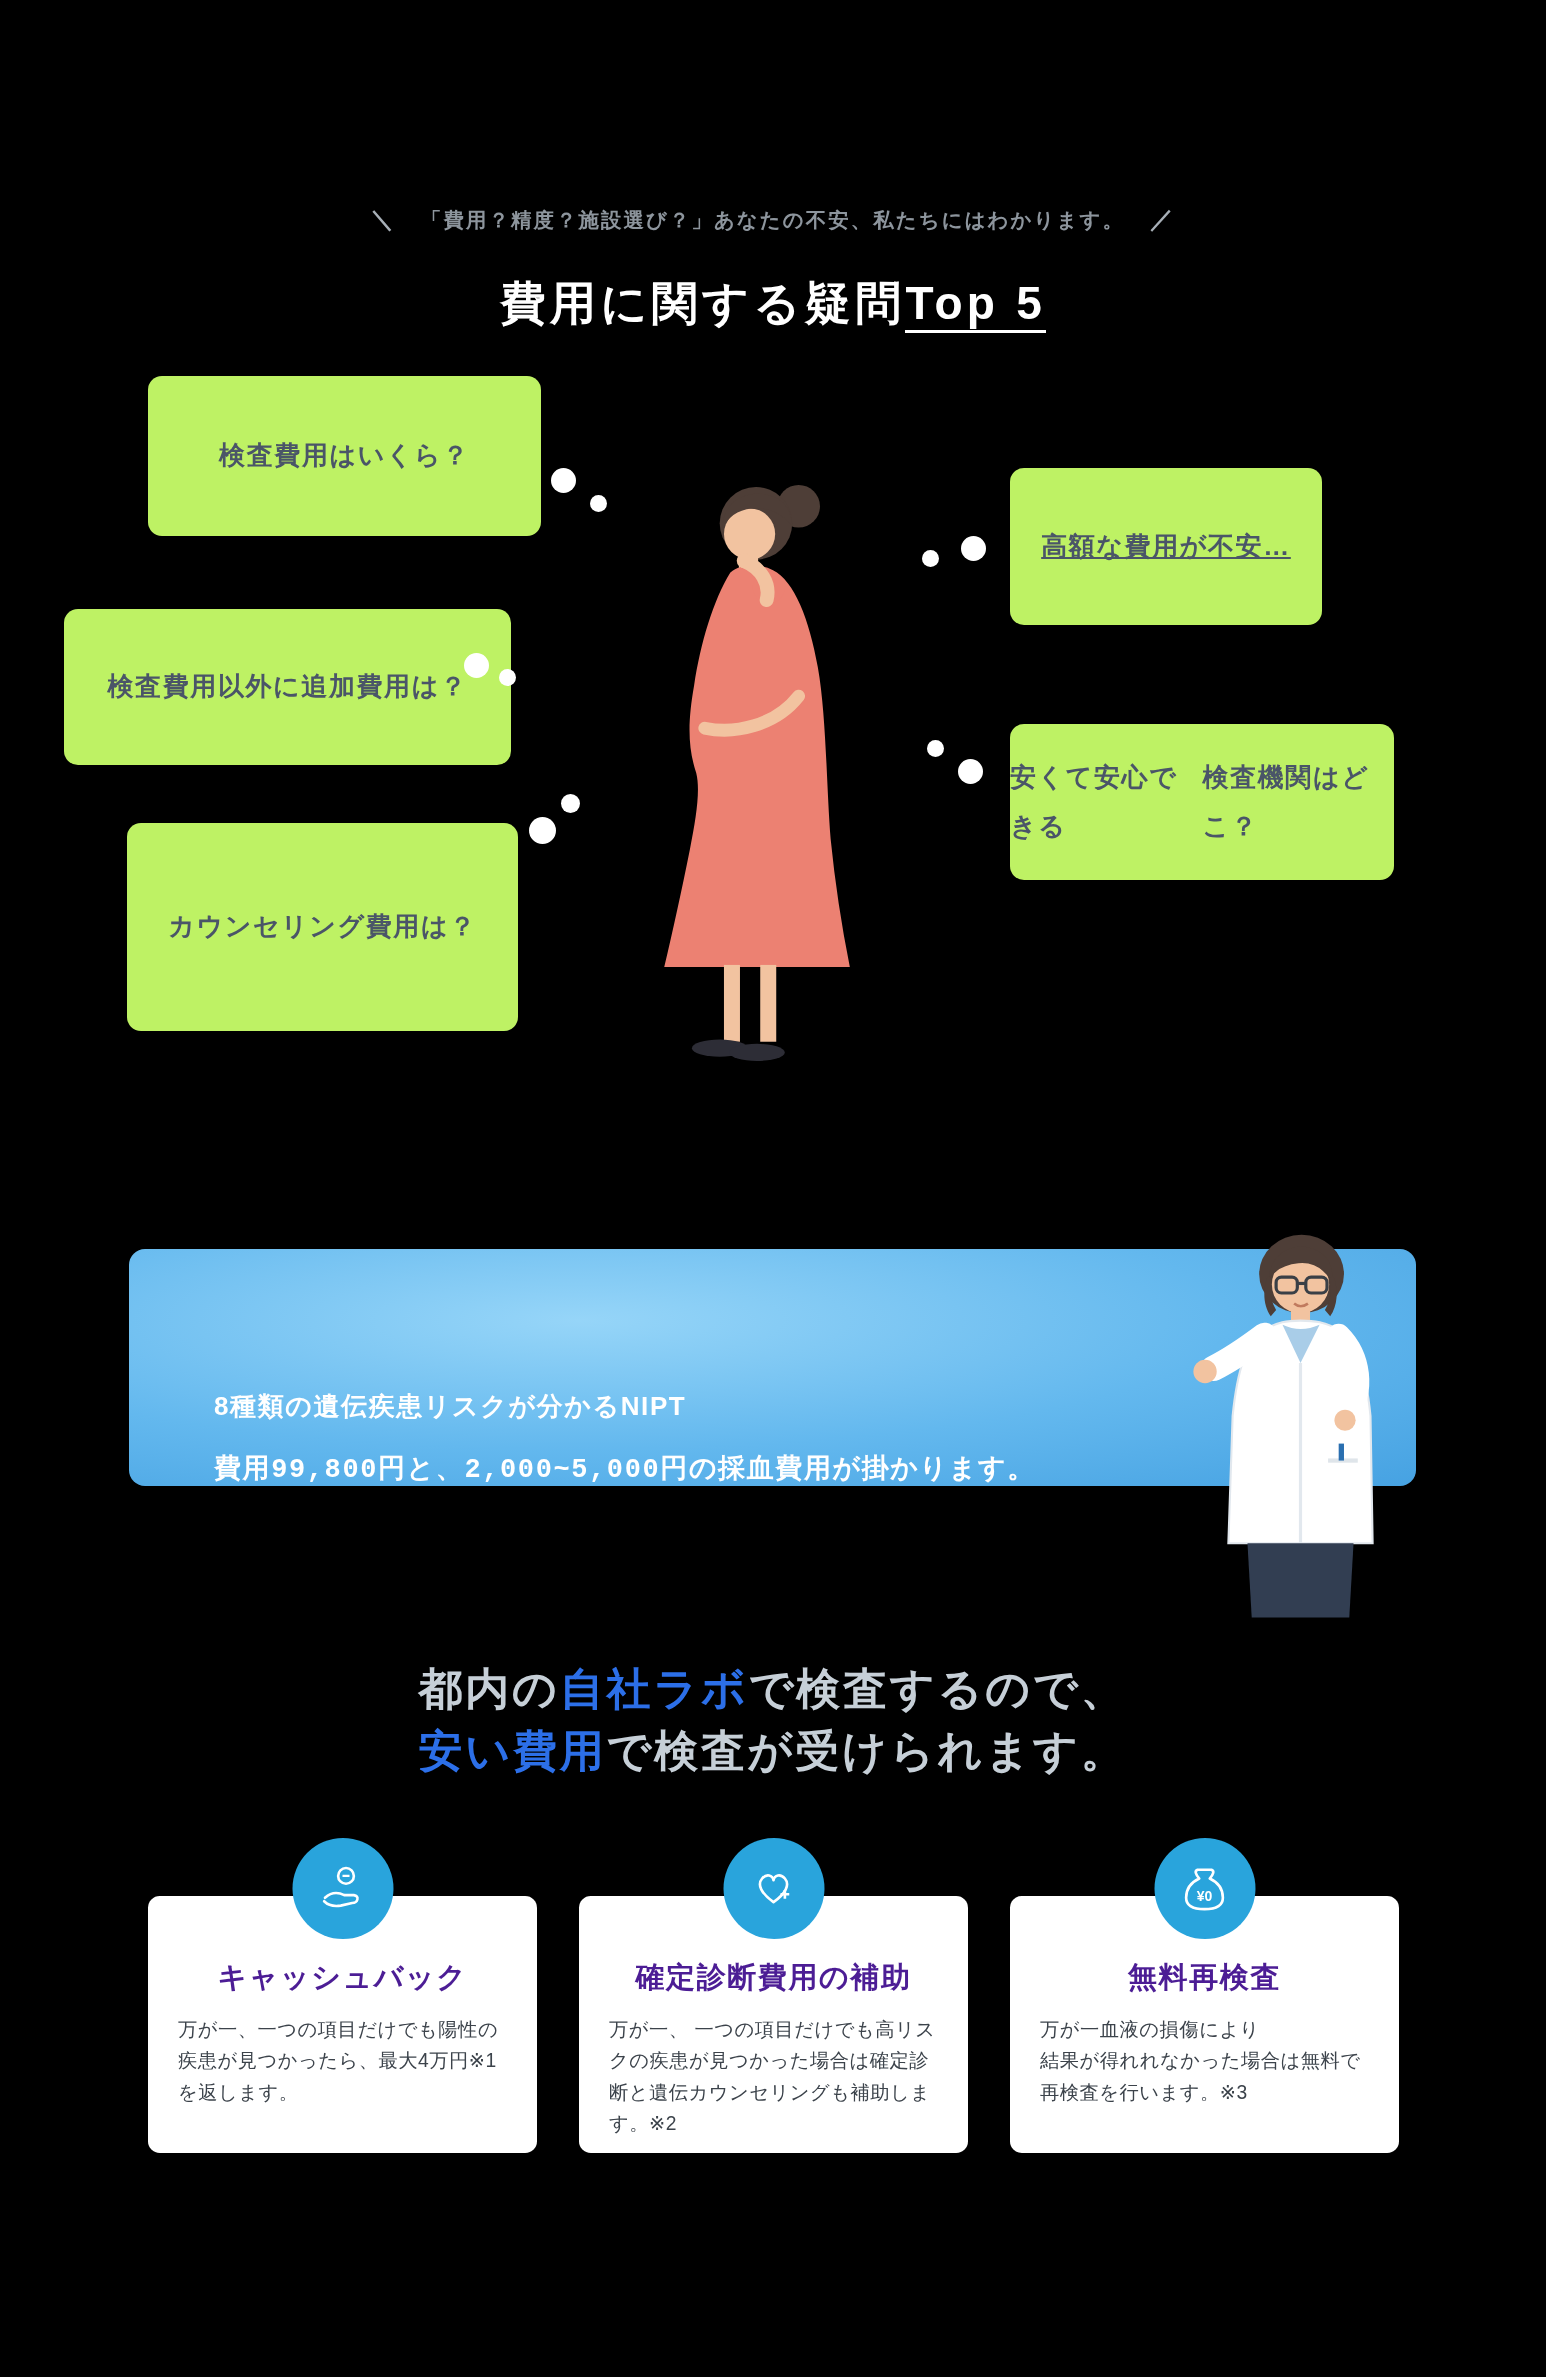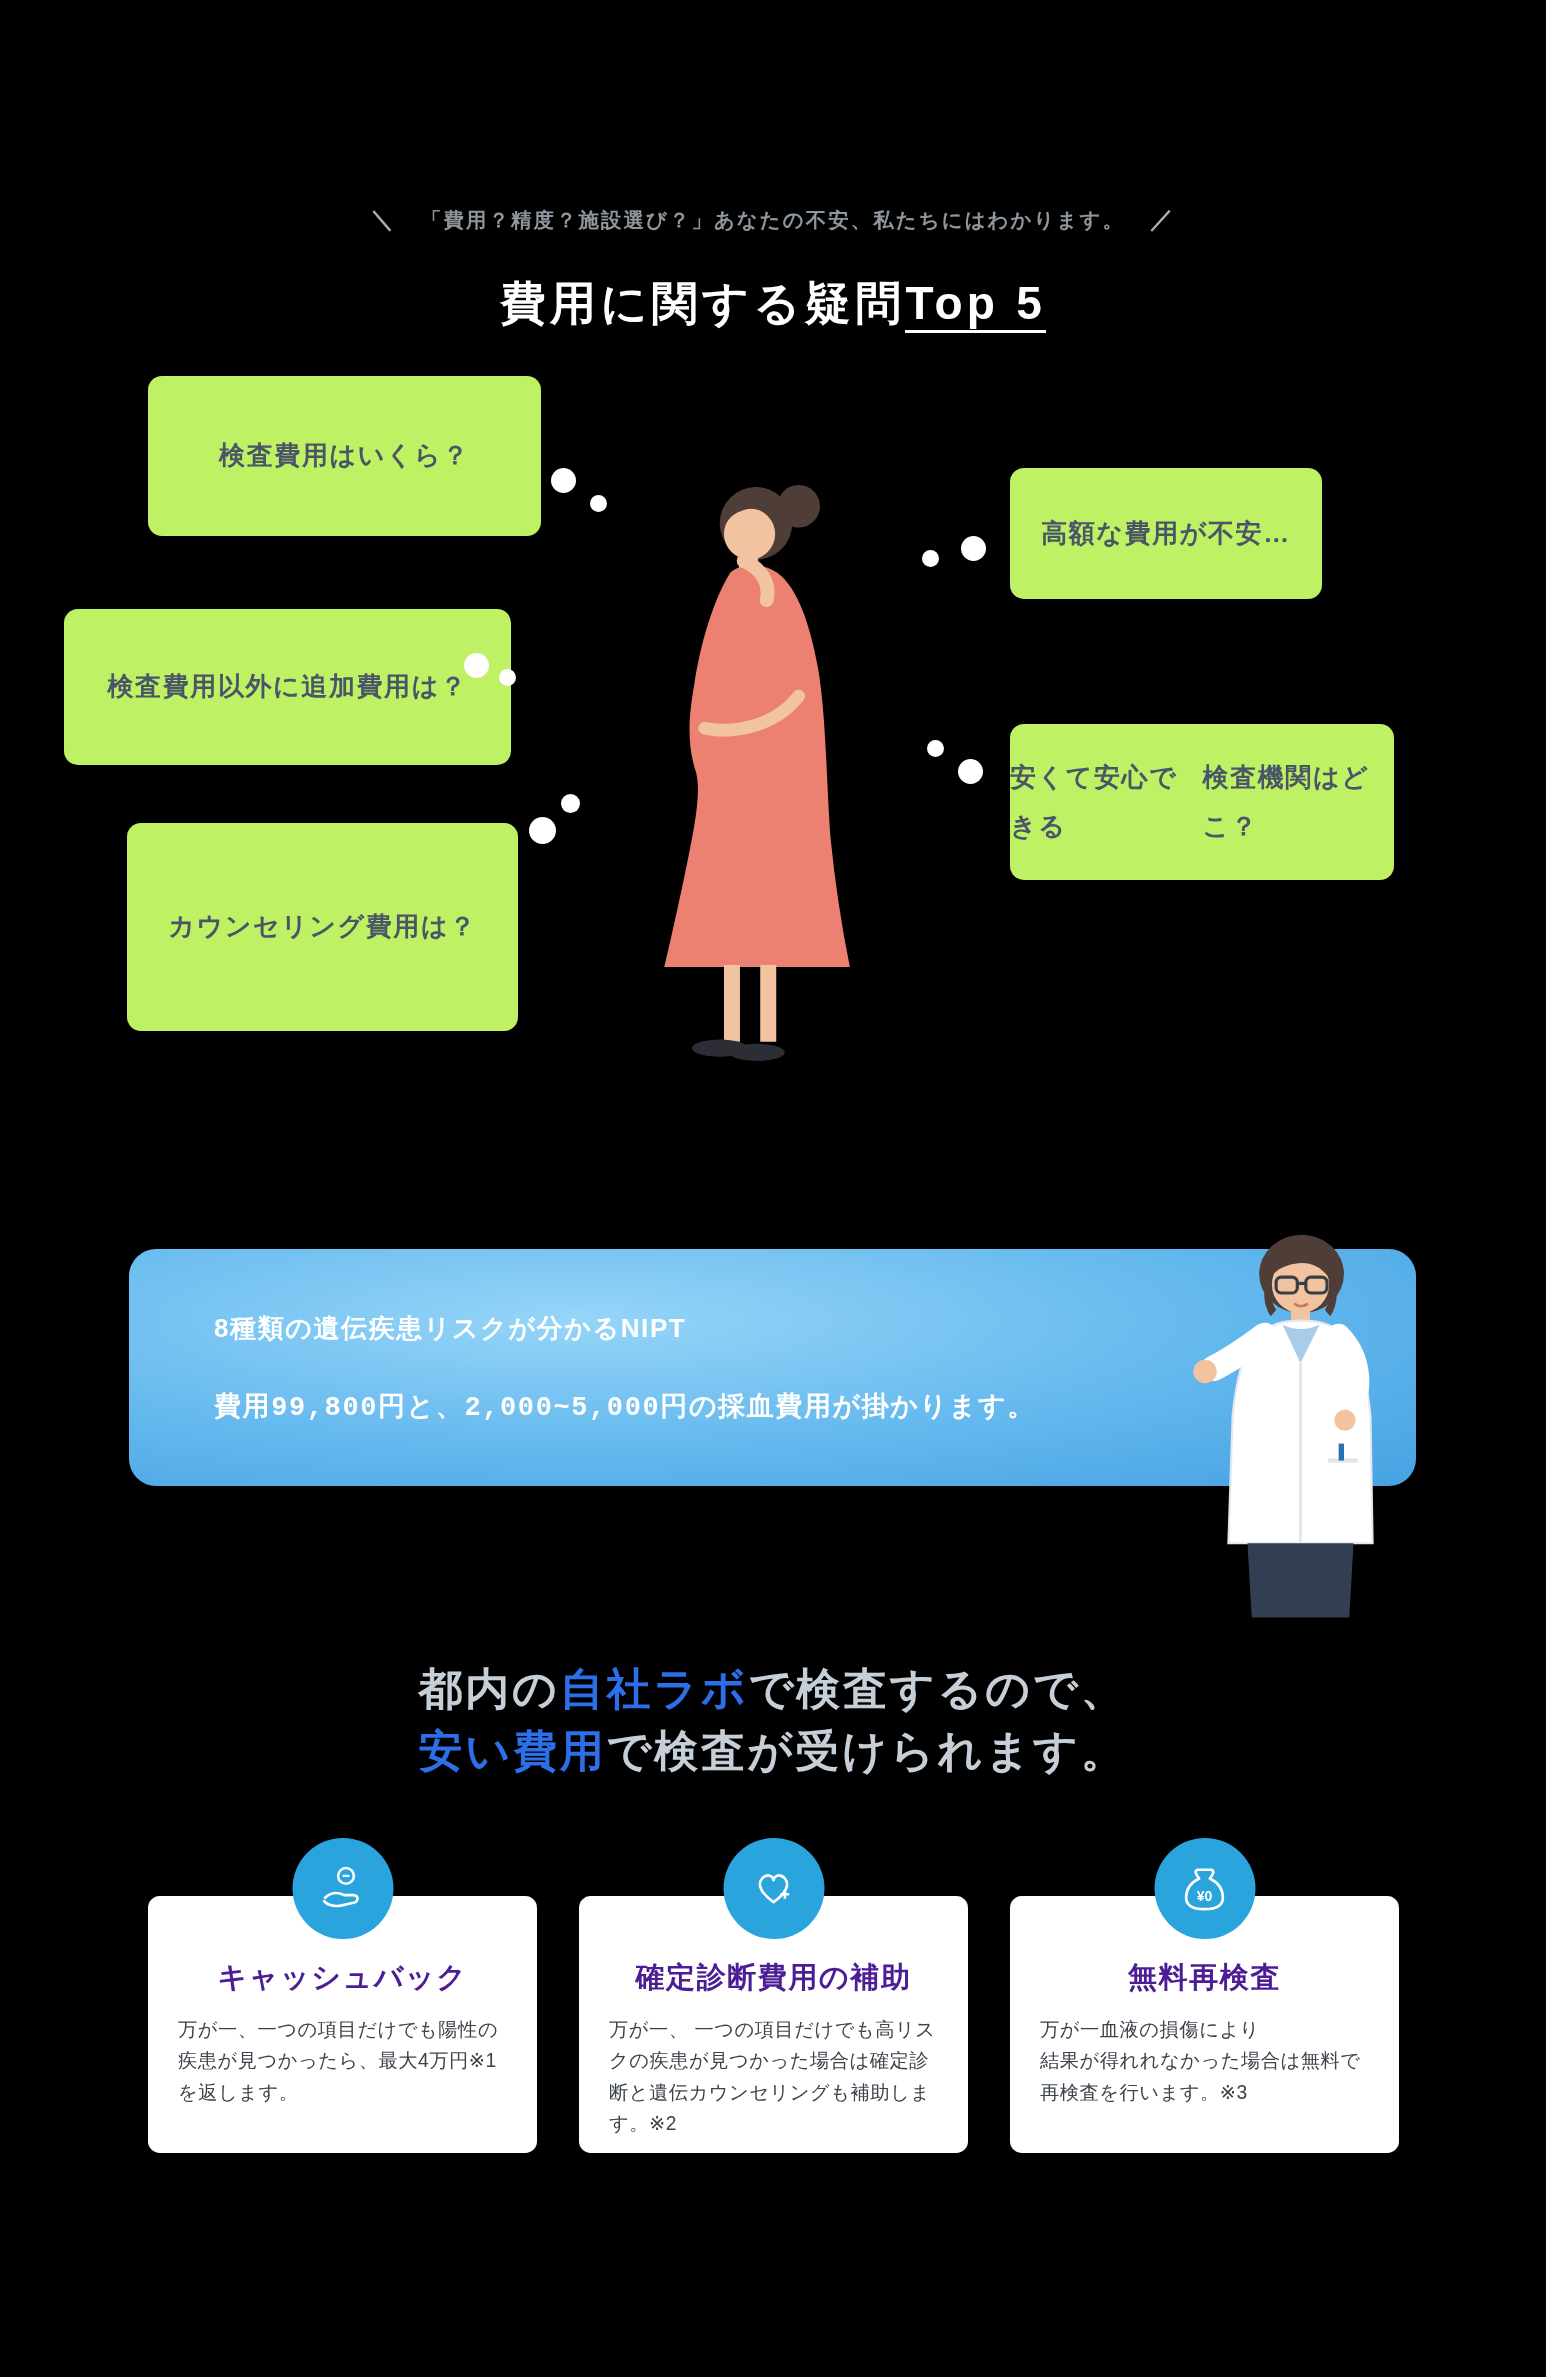--- a/index.html
+++ b/index.html
@@ -29,24 +29,24 @@
   }
   .dot { position:absolute; background:#ffffff; border-radius:50%; }
 
   
   .woman  { position:absolute; left:647px; top:470px;  width:235px; height:640px; }
   .doctor { position:absolute; left:1173px; top:1223px; width:255px; height:403px; z-index:3; }
 
   
   .banner {
     position:absolute; left:129px; top:1249px; width:1287px; height:237px;
-    border-radius:27px; z-index:1;
+    border-radius:16px; z-index:1;
     background:radial-gradient(ellipse at 35% 30%, #96d5f8 0%, #63b8ee 55%, #46a2e2 100%);
     box-shadow:0 11.8px 23.6px rgba(0,0,0,.5);
-    display:flex; flex-direction:column; justify-content:center; gap:42px;
+    display:flex; flex-direction:column; justify-content:flex-end; gap:26px;
     padding-left:85px; box-sizing:border-box;
   }
   .banner-line { margin:0; color:#ffffff; font-weight:bold; font-size:26px; letter-spacing:1.6px; }
   .banner-line.big { font-size:27px;font-family:Liberation Mono, monospace; }
 
   
   .lab-message {
     position:absolute; top:1658px; left:0; width:100%; text-align:center;
     color:#c6cfd7; font-size:44px; font-weight:bold; line-height:1.42; letter-spacing:2.7px;
   }
@@ -103,21 +103,21 @@
   <span class="dot" style="left:464px; top:653px; width:25px; height:25px;"></span>
   <span class="dot" style="left:499px; top:669px; width:17px; height:17px;"></span>
 
   <div class="bubble" style="left:127px; top:823px; width:391px; height:208px;">
     <span>カウンセリング</span>
     <span>費用は？</span>
   </div>
   <span class="dot" style="left:529px; top:817px; width:27px; height:27px;"></span>
   <span class="dot" style="left:561px; top:794px; width:19.3px; height:19.3px;"></span>
 
-  <div class="bubble" style="left:1010px; top:468px; width:312px; height:131px;">
+  <div class="bubble" style="left:1010px; top:468px; width:312px; height:157px;text-decoration:underline;">
     <span>高額な費用が</span>
     <span>不安…</span>
   </div>
   <span class="dot" style="left:961px; top:536px; width:25px; height:25px;"></span>
   <span class="dot" style="left:922px; top:550px; width:17px; height:17px;"></span>
 
   <div class="bubble" style="left:1010px; top:724px; width:384px; height:156px;">
     <span>安くて安心できる</span>
     <span>検査機関はどこ？</span>
   </div>

